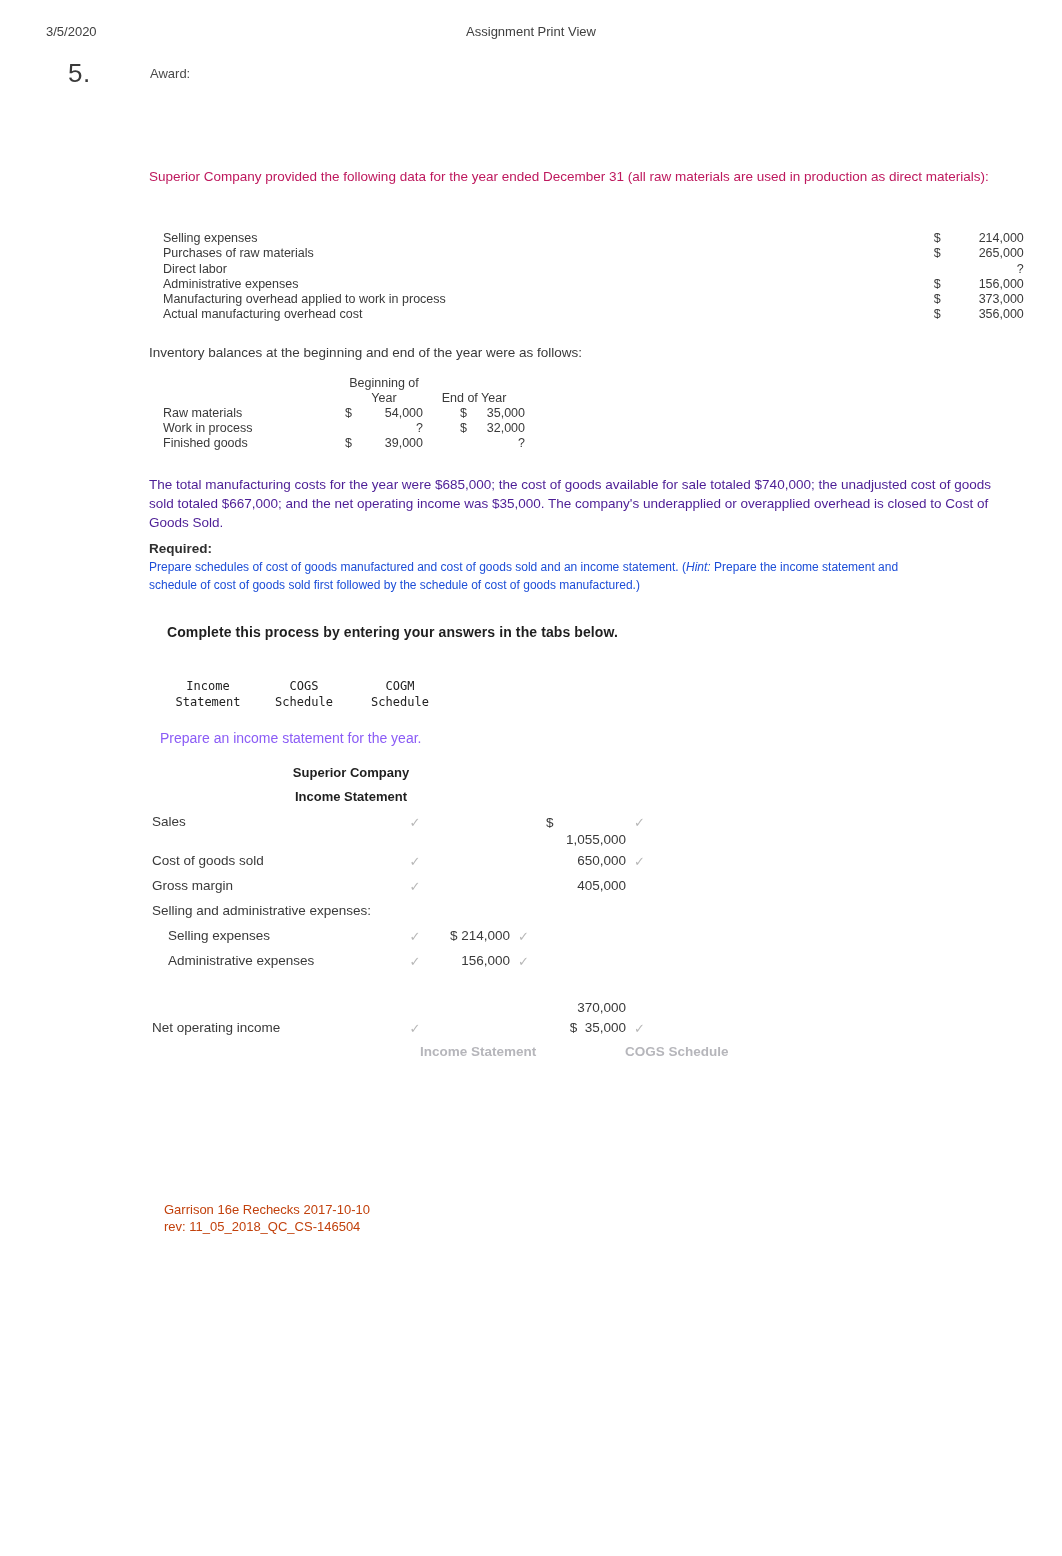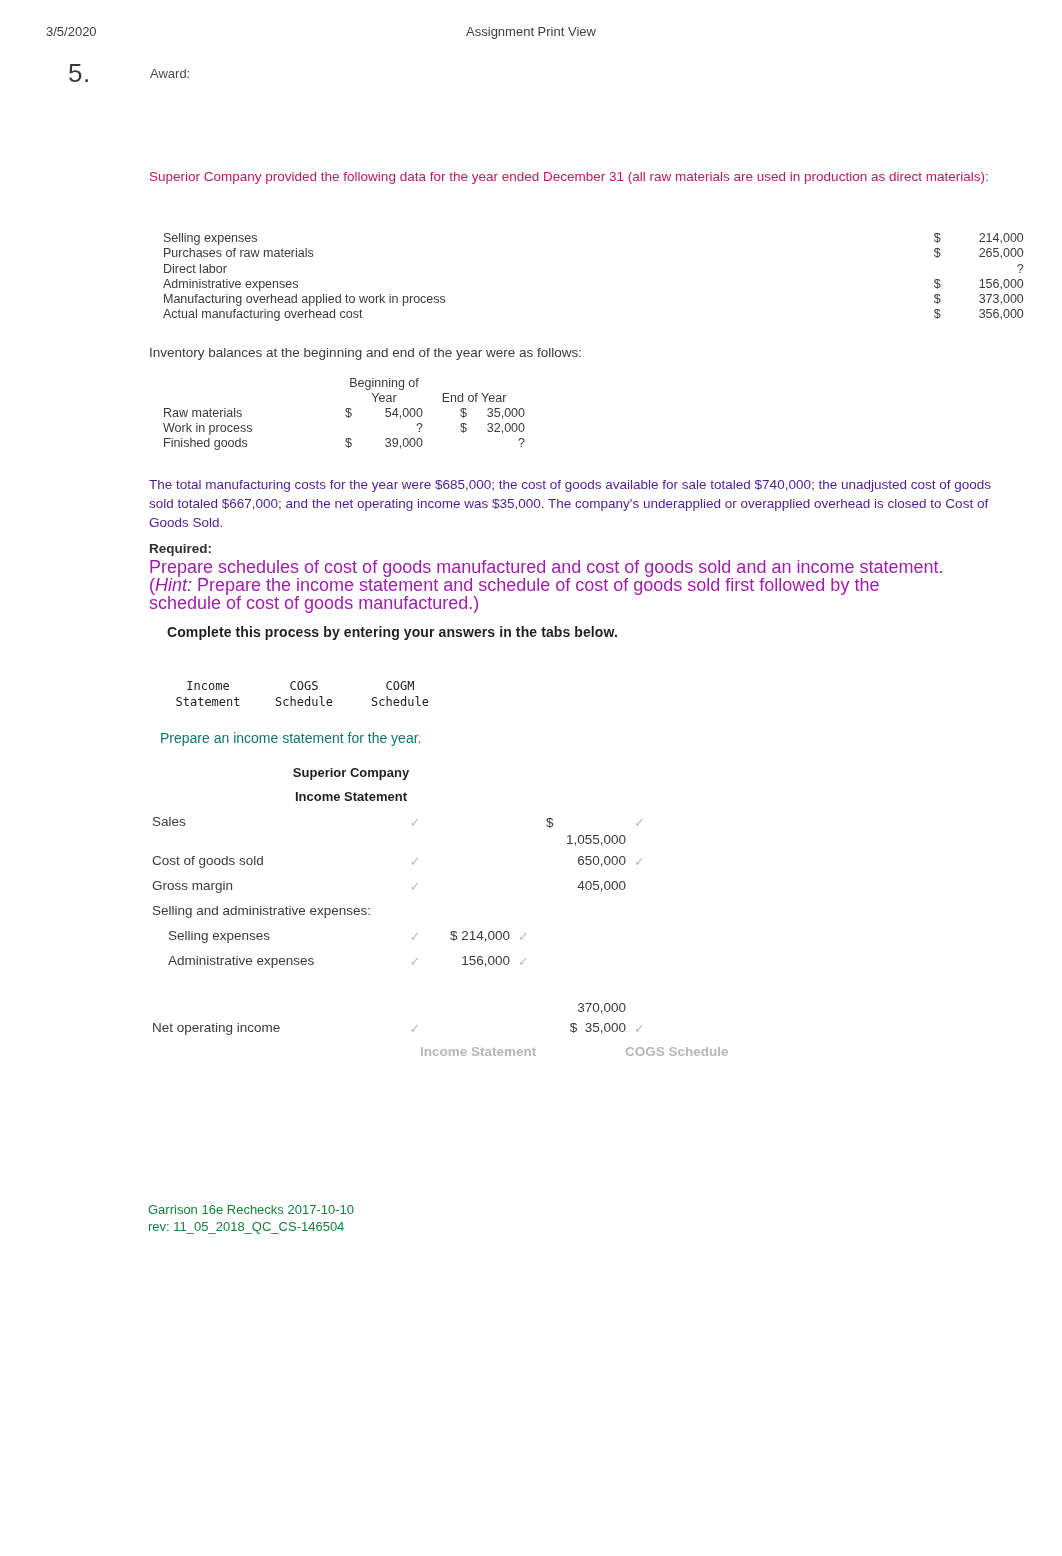--- a/index.html
+++ b/index.html
@@ -145,23 +145,23 @@
     top: 541px;
     font-size: 13.5px;
     font-weight: bold;
     color: #2f2f2f;
   }
   .req-text {
     position: absolute;
     left: 149px;
     top: 558px;
     width: 800px;
-    font-size: 18px;
+    font-size: 12px;
     line-height: 18px;
-    color: #a21caf;
+    color: #1d4ed8;
   }
   .req-text i { font-style: italic; }
 
   .complete-line {
     position: absolute;
     left: 167px;
     top: 624px;
     font-size: 14px;
     font-weight: bold;
     color: #1f1f1f;
@@ -184,21 +184,21 @@
     line-height: 15.5px;
     color: #222;
   }
   .tab .l2 { display: block; }
 
   .tab-prompt {
     position: absolute;
     left: 160px;
     top: 730px;
     font-size: 14px;
-    color: #0f766e;
+    color: #8b5cf6;
   }
 
   
   .is-title {
     position: absolute;
     left: 290px;
     top: 765px;
     width: 122px;
     text-align: center;
     font-size: 13px;
@@ -292,25 +292,25 @@
     font-size: 13.5px;
     font-weight: bold;
     color: #b6b6bb;
   }
   .nav-links .nl1 { position: absolute; left: 0; top: 0; }
   .nav-links .nl2 { position: absolute; left: 205px; top: 0; }
 
   
   .src-footer {
     position: absolute;
-    left: 148px;
+    left: 164px;
     top: 1201px;
     font-size: 13px;
     line-height: 17px;
-    color: #15803d;
+    color: #c2410c;
   }
 
   
   .url-footer {
     position: absolute;
     left: 0;
     top: 1333px;
     width: 1062px;
     height: 18px;
     font-size: 12.5px;

